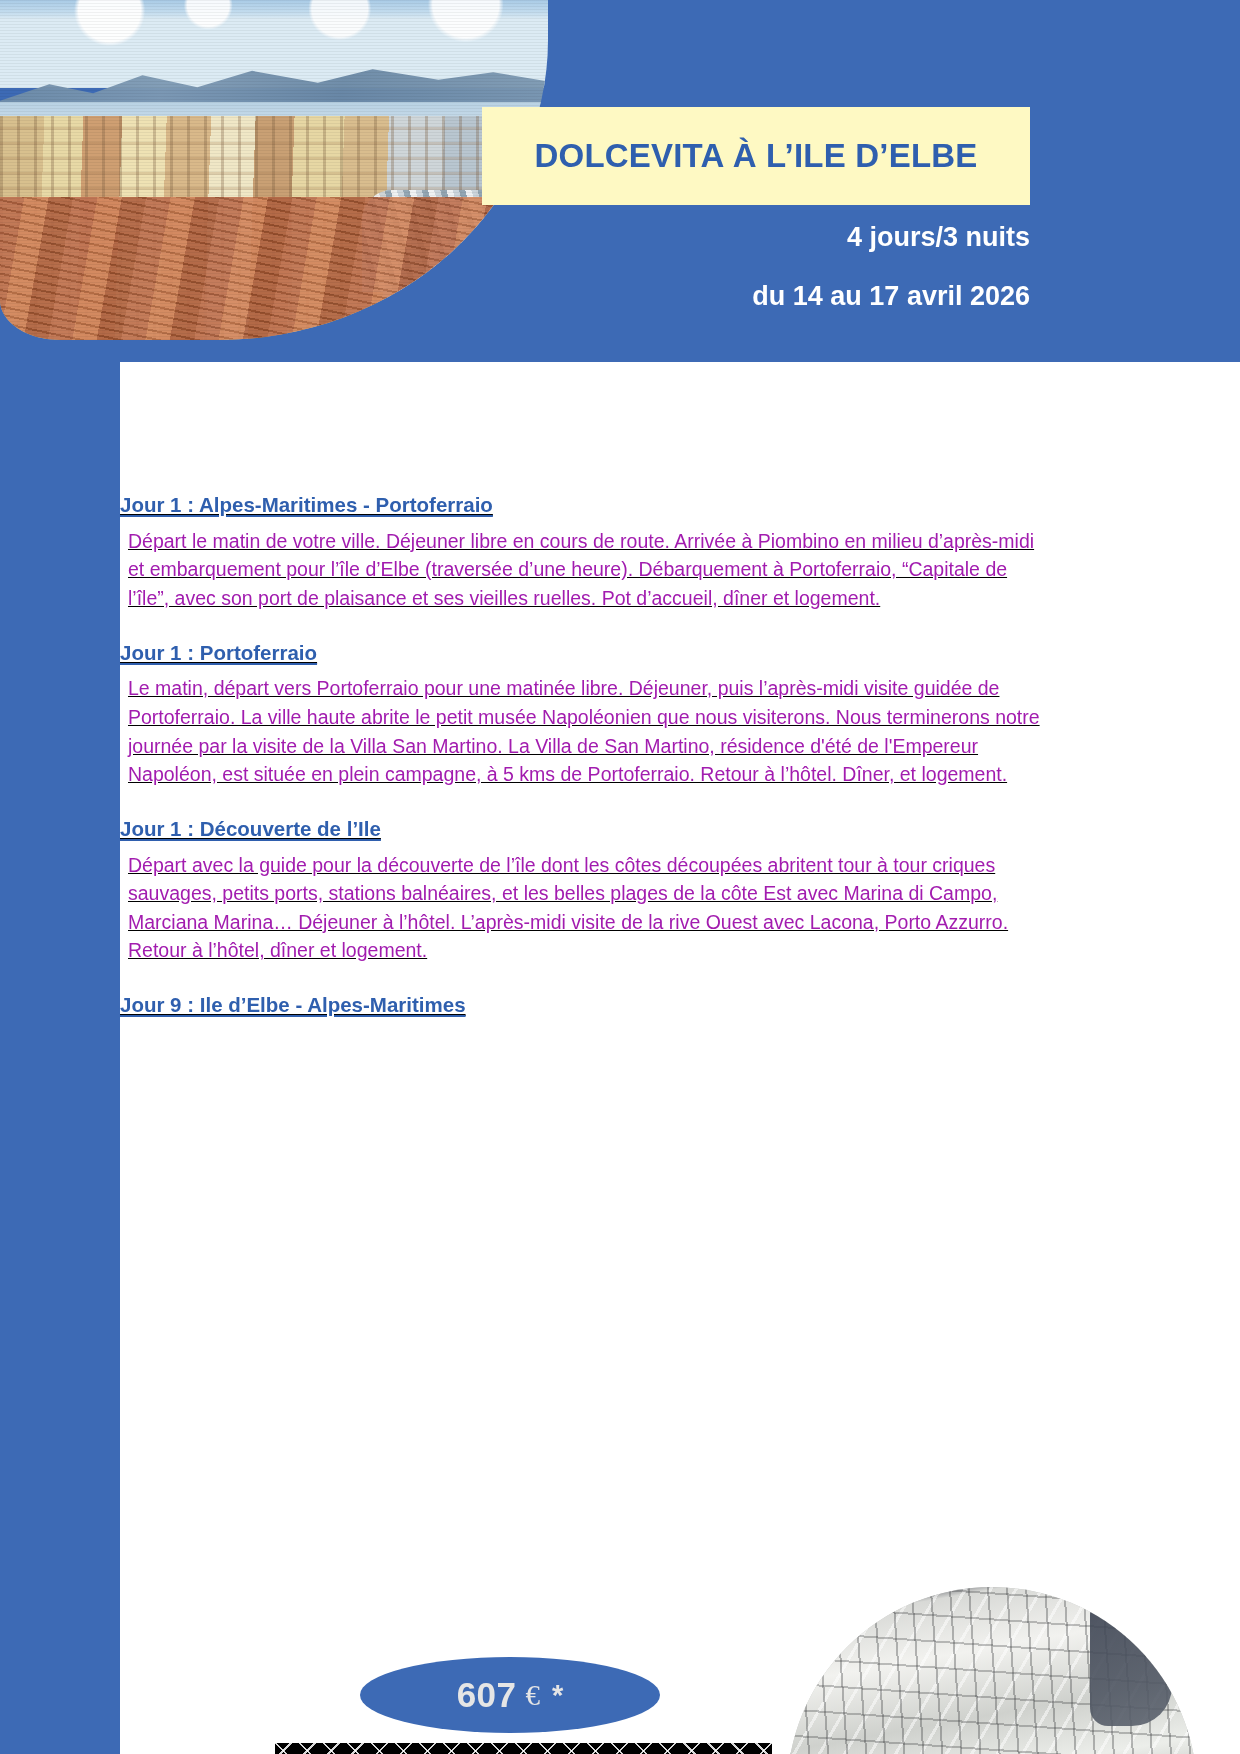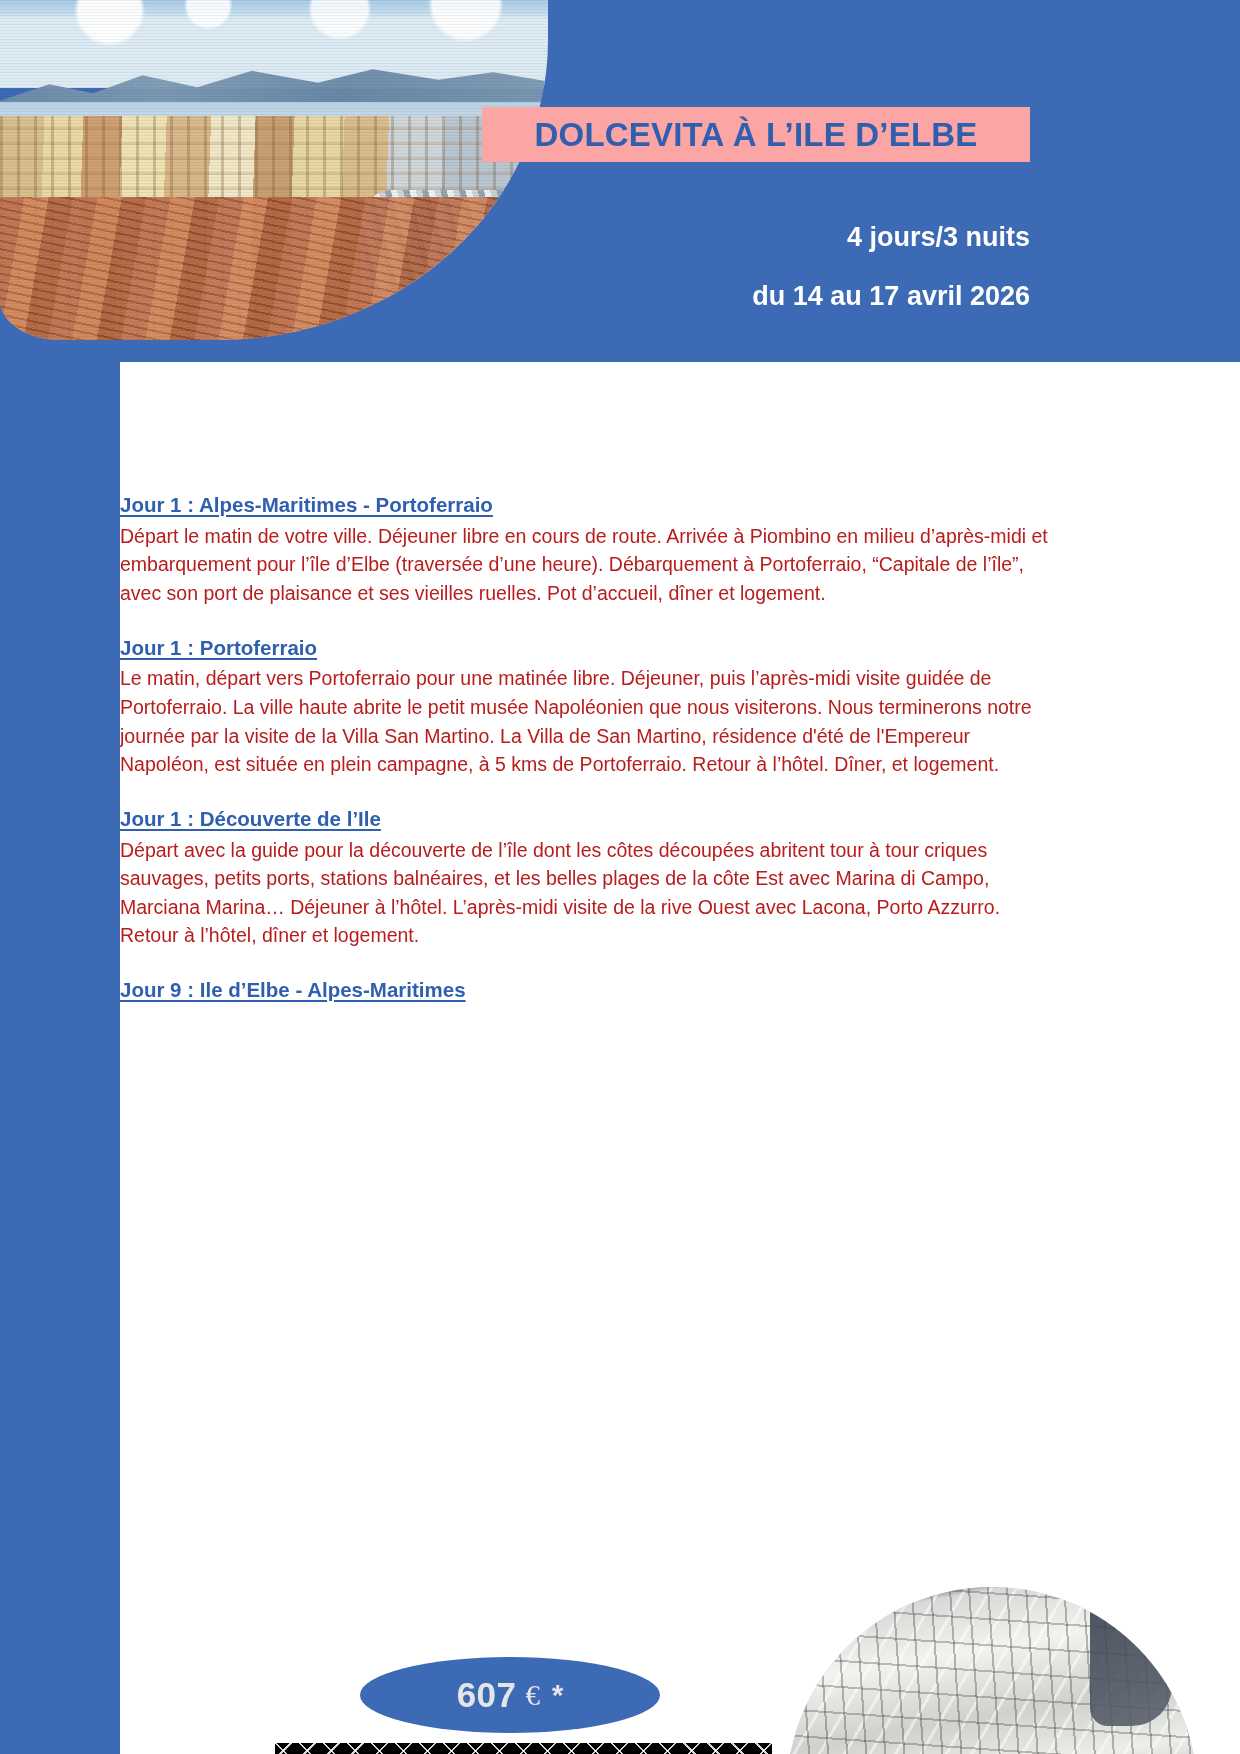--- a/index.html
+++ b/index.html
@@ -137,22 +137,22 @@
       repeating-linear-gradient(0deg, rgba(0,0,0,0.05) 0 1px, rgba(255,255,255,0.05) 1px 3px);
     mix-blend-mode: multiply;
   }
 
   
   .title-banner {
     position: absolute;
     left: 482px;
     top: 107px;
     width: 548px;
-    height: 55px;
-    background: #fca5a5;
+    height: 98px;
+    background: #fef9c3;
     display: flex;
     align-items: center;
     justify-content: center;
   }
   .title-banner .title-text {
     font-size: 33px;
     font-weight: bold;
     color: #2f5fae;
     letter-spacing: 0.2px;
     white-space: nowrap;
@@ -178,38 +178,39 @@
     width: 1120px;
     height: 1392px;
     background: #ffffff;
   }
 
   .itinerary {
     position: absolute;
     left: 0px;
     top: 130px;
     width: 940px;
+    text-decoration: underline;
   }
   .day {
     margin-bottom: 27px;
   }
   .day-title {
     font-size: 20.5px;
     font-weight: bold;
     color: #2f5fae;
     text-decoration: underline;
     text-underline-offset: 3px;
     margin: 0 0 3px 0;
     line-height: 1.3;
   }
   .day-text {
     font-size: 19.5px;
     line-height: 1.47;
-    color: #b91c1c;
-    margin: 0;
+    color: #a21caf;
+    margin: 8px;
     text-align: left;
   }
 
   
   .price-badge {
     position: absolute;
     left: 240px;
     top: 1295px;
     width: 300px;
     height: 76px;

